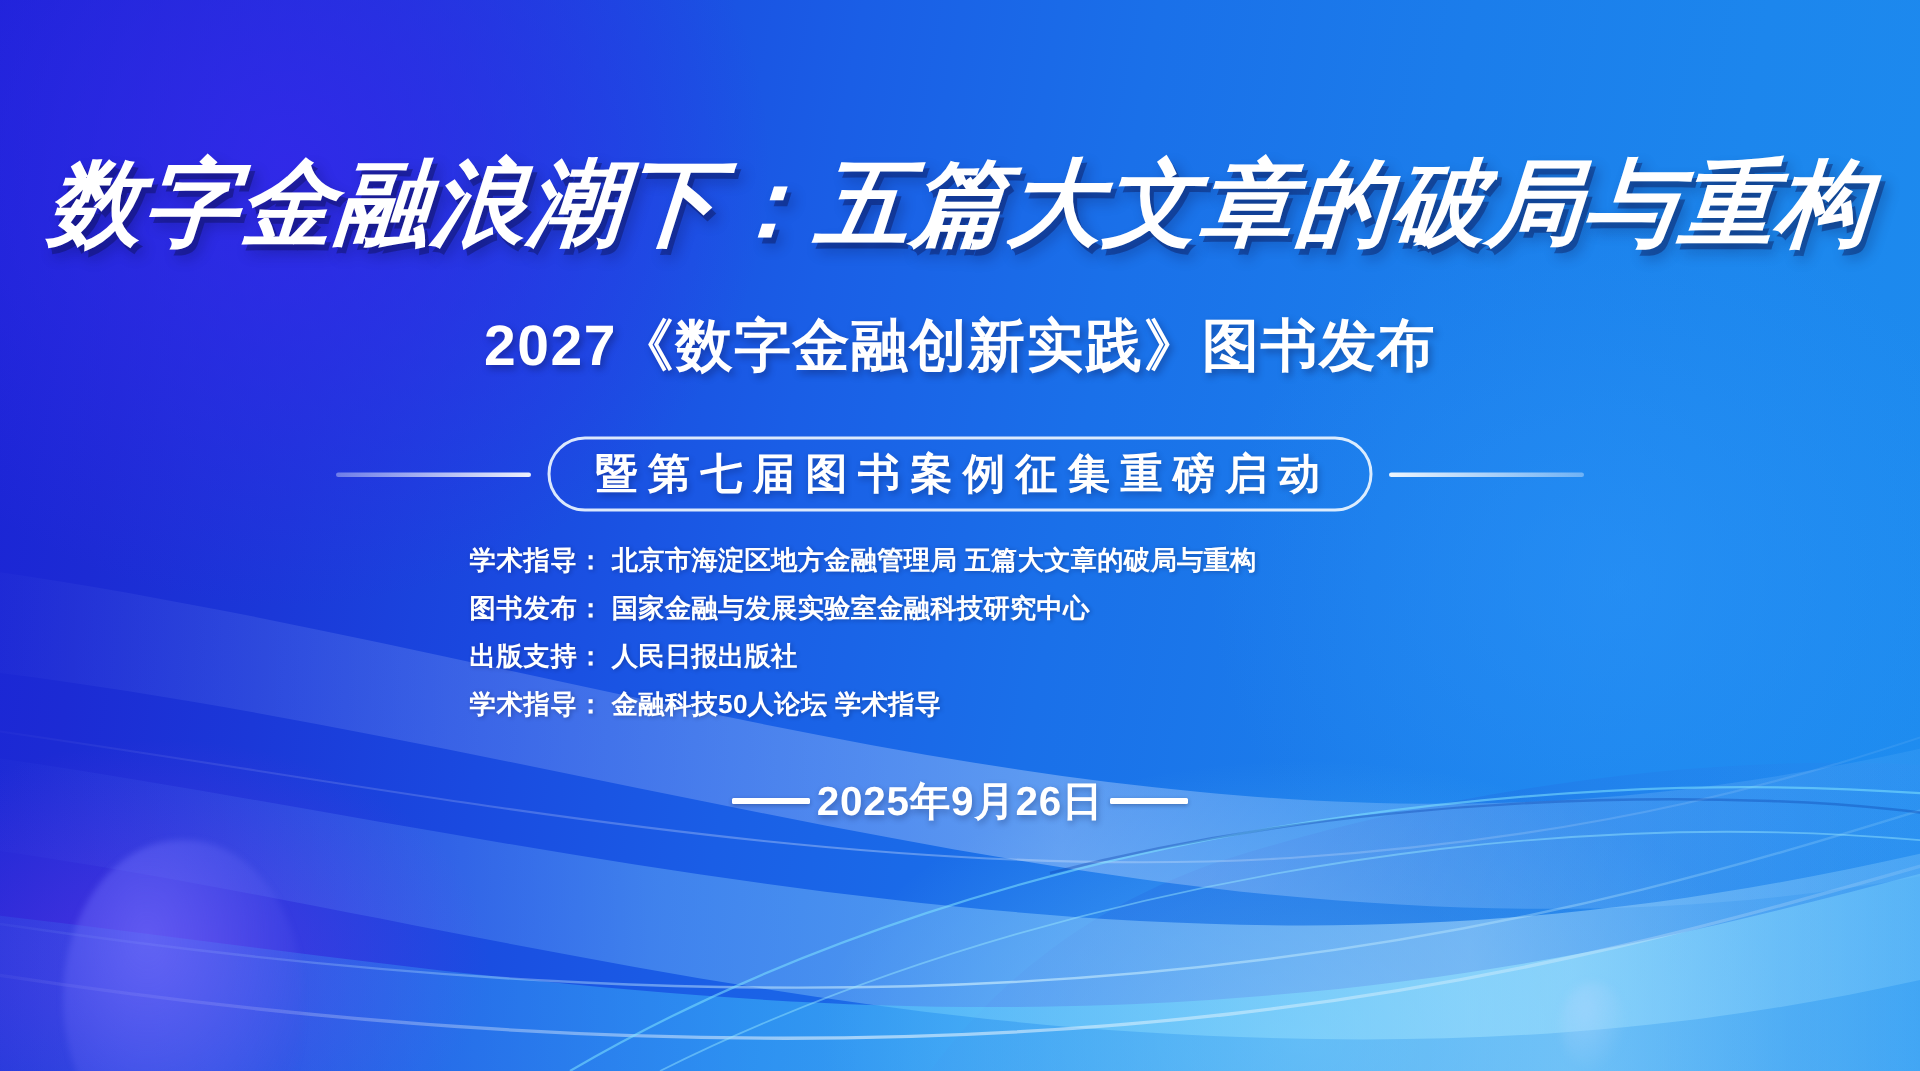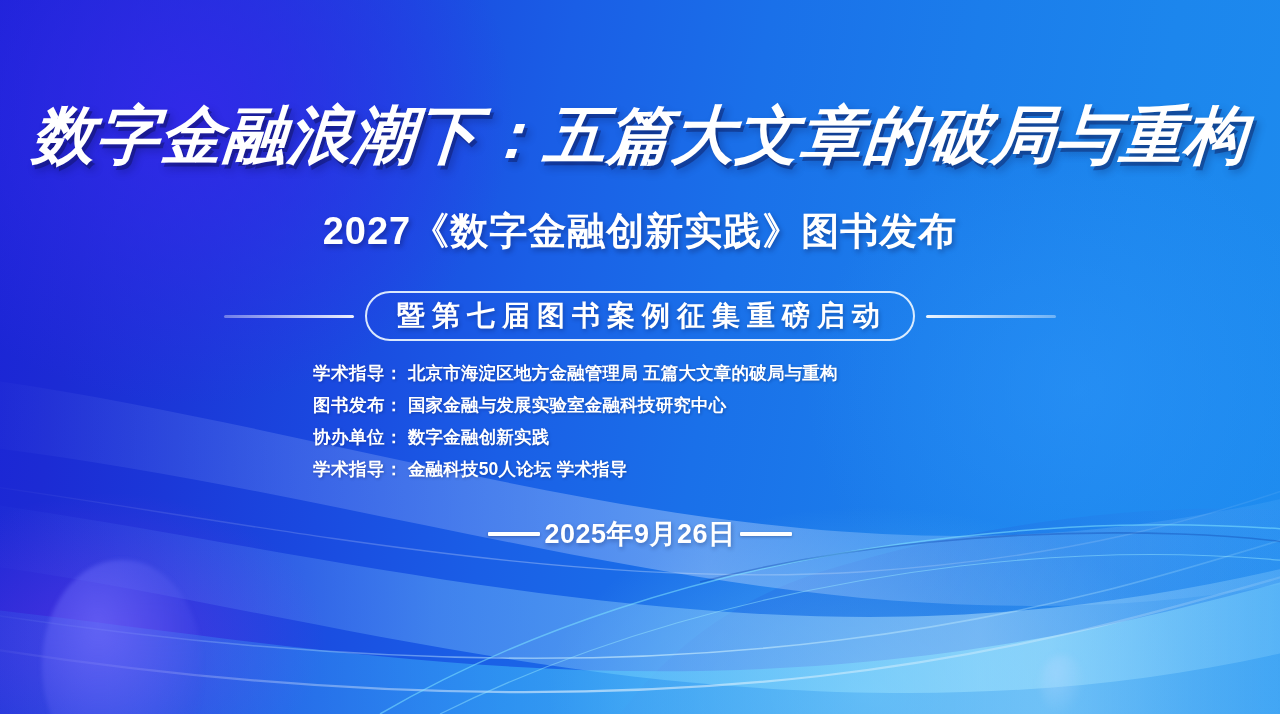--- a/index.html
+++ b/index.html
@@ -255,22 +255,22 @@
     <div class="orgs">
       <div class="org-line">
         <span class="lbl">学术指导：</span>
         <span class="val">北京市海淀区地方金融管理局  五篇大文章的破局与重构</span>
       </div>
       <div class="org-line">
         <span class="lbl">图书发布：</span>
         <span class="val">国家金融与发展实验室金融科技研究中心</span>
       </div>
       <div class="org-line">
-        <span class="lbl">协办单位：</span>
-        <span class="val">数字金融创新实践</span>
+        <span class="lbl">出版支持：</span>
+        <span class="val">人民日报出版社</span>
       </div>
       <div class="org-line">
         <span class="lbl">学术指导：</span>
         <span class="val">金融科技50人论坛  学术指导</span>
       </div>
     </div>
 
     <div class="date-row">
       <div class="date-dash"></div>
       <div class="date-text">2025年9月26日</div>

